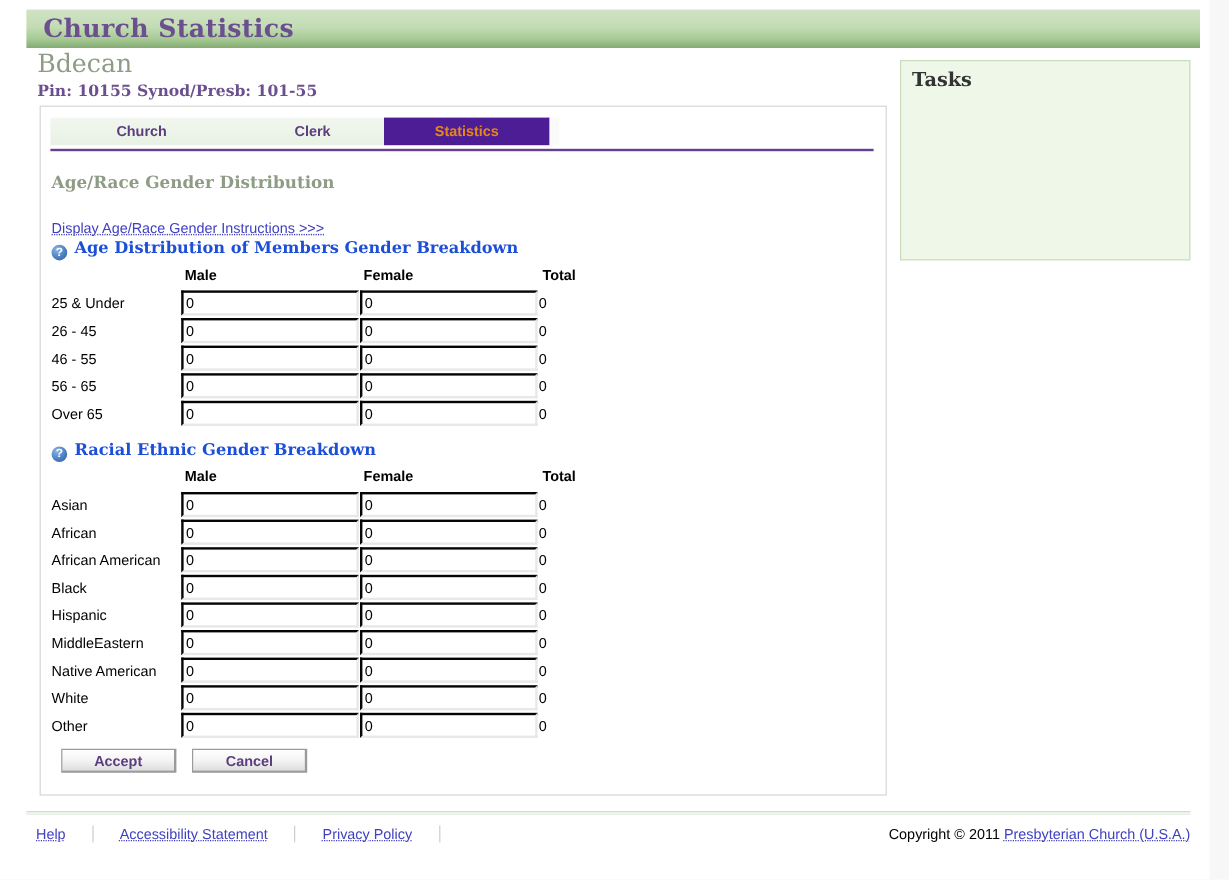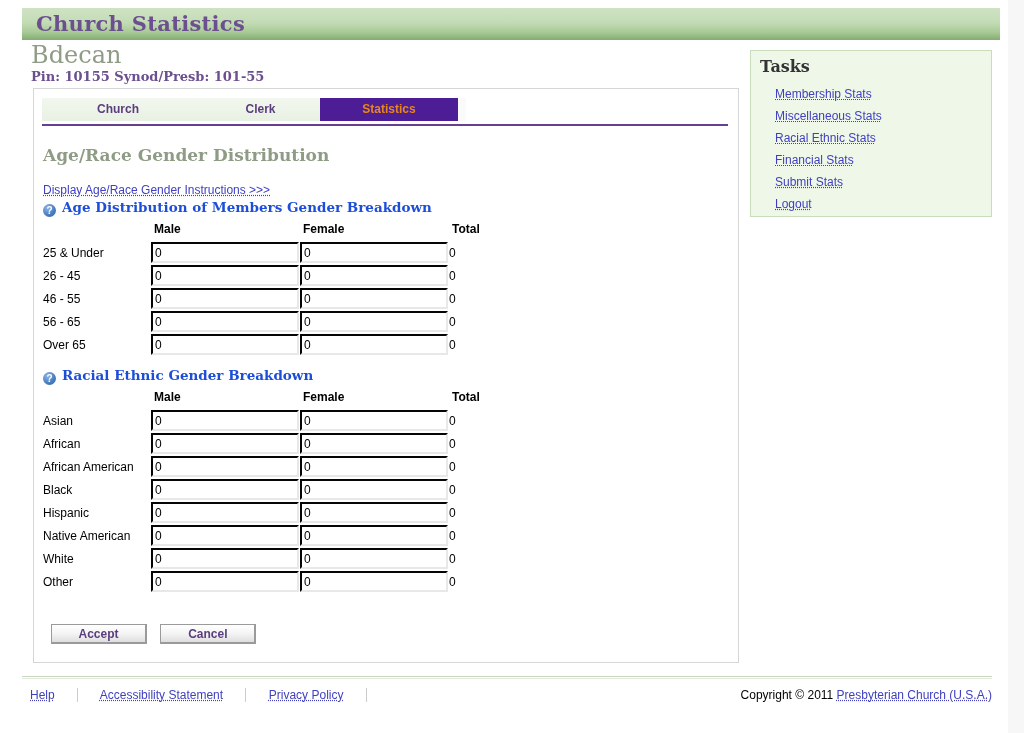--- a/index.html
+++ b/index.html
@@ -46,21 +46,21 @@
     line-height: 32px;
     white-space: nowrap;
   }
 
   
   .church-name {
     position: absolute;
     left: 31px;
     top: 41px;
     font-family: "DejaVu Serif", "Liberation Serif", serif;
-    font-size: 24px;
+    font-size: 21px;
     color: #8f9c85;
     white-space: nowrap;
   }
   .church-pin {
     position: absolute;
     left: 31px;
     top: 69px;
     font-family: "DejaVu Serif", "Liberation Serif", serif;
     font-weight: bold;
     font-size: 13px;
@@ -124,21 +124,21 @@
     background: #663f8f;
   }
 
   
   .section-title {
     position: absolute;
     left: 9px;
     top: 56px;
     font-family: "DejaVu Serif", "Liberation Serif", serif;
     font-weight: bold;
-    font-size: 17px;
+    font-size: 14px;
     color: #8f9c85;
     white-space: nowrap;
     text-align: right;
   }
   .instructions-link {
     position: absolute;
     left: 9px;
     top: 94px;
     font-size: 12px;
     color: #4040c0;
@@ -458,20 +458,26 @@
           <td class="cell-input"><input type="text" value="0" style=""></td>
           <td class="cell-total">0</td>
         </tr>
         <tr>
           <td class="row-label">Hispanic</td>
           <td class="cell-input"><input type="text" value="0" style=""></td>
           <td class="cell-input"><input type="text" value="0" style=""></td>
           <td class="cell-total">0</td>
         </tr>
         <tr>
+          <td class="row-label">MiddleEastern</td>
+          <td class="cell-input"><input type="text" value="0" style=""></td>
+          <td class="cell-input"><input type="text" value="0" style=""></td>
+          <td class="cell-total">0</td>
+        </tr>
+        <tr>
           <td class="row-label">Native American</td>
           <td class="cell-input"><input type="text" value="0" style=""></td>
           <td class="cell-input"><input type="text" value="0" style=""></td>
           <td class="cell-total">0</td>
         </tr>
         <tr>
           <td class="row-label">White</td>
           <td class="cell-input"><input type="text" value="0" style=""></td>
           <td class="cell-input"><input type="text" value="0" style=""></td>
           <td class="cell-total">0</td>
@@ -487,28 +493,20 @@
 
     <div class="button-row">
       <span class="form-button">Accept</span>
       <span class="form-button">Cancel</span>
     </div>
 
   </div>
 
   <div class="tasks-panel">
     <div class="tasks-title">Tasks</div>
-    <ul class="tasks-list">
-      <li><a>Membership Stats</a></li>
-      <li><a>Miscellaneous Stats</a></li>
-      <li><a>Racial Ethnic Stats</a></li>
-      <li><a>Financial Stats</a></li>
-      <li><a>Submit Stats</a></li>
-      <li><a>Logout</a></li>
-    </ul>
   </div>
 
   <div class="footer-rule"></div>
   <div class="footer-links">
     <a>Help</a>
     <span class="footer-sep"></span>
     <a>Accessibility Statement</a>
     <span class="footer-sep"></span>
     <a>Privacy Policy</a>
     <span class="footer-sep"></span>

